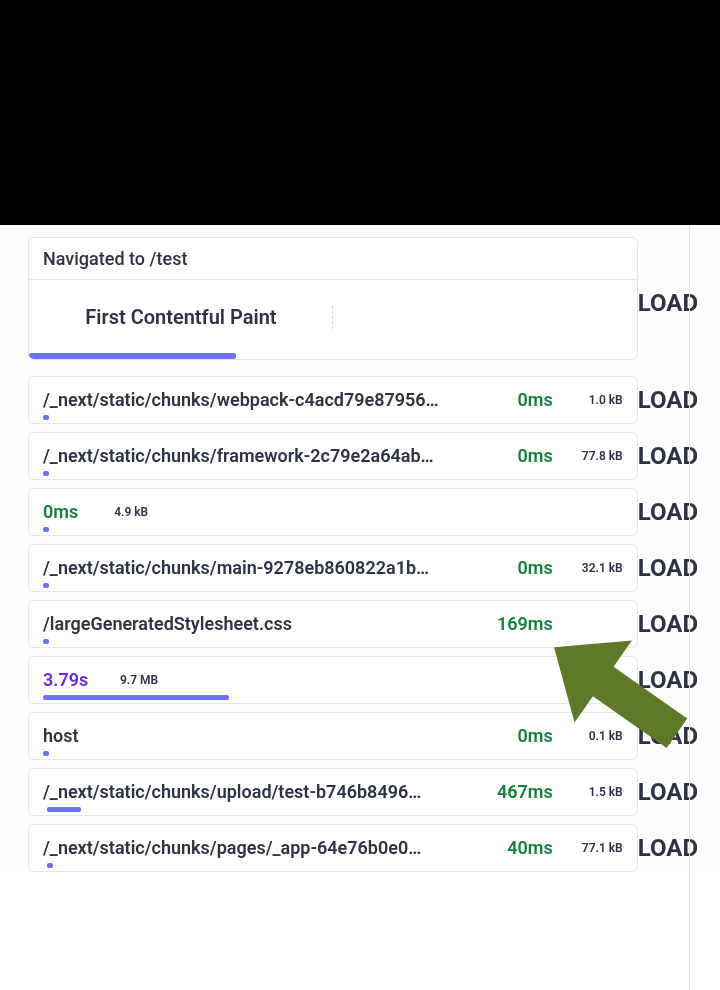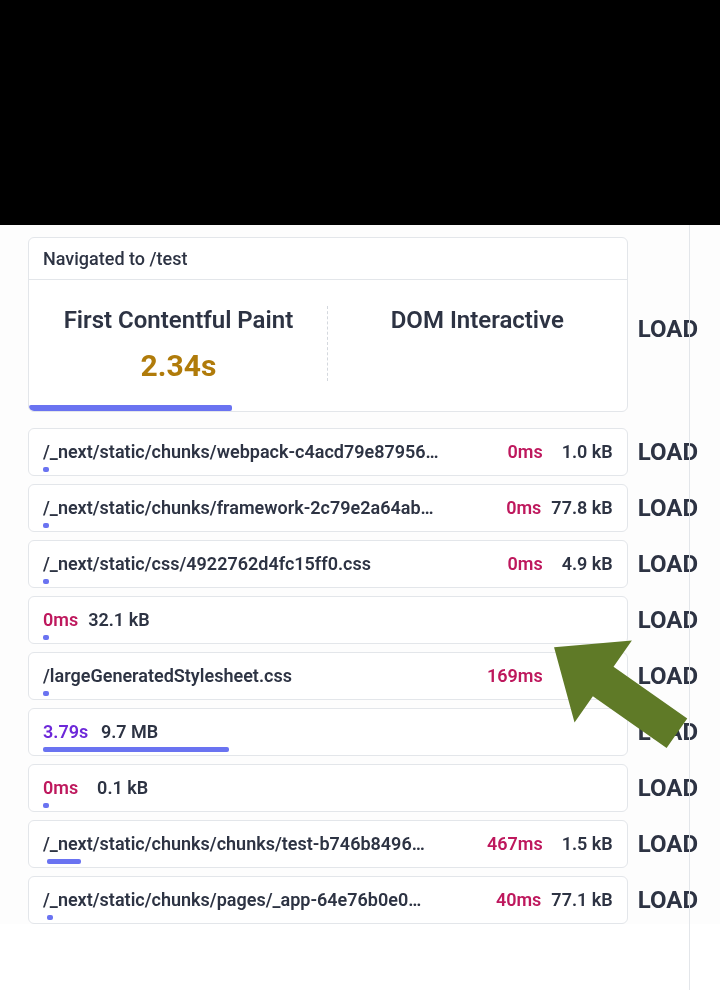--- a/index.html
+++ b/index.html
@@ -55,42 +55,42 @@
     .metric-cell:not(:last-child)::after {
       content: "";
       position: absolute;
       right: 0;
       top: 8px;
       bottom: 8px;
       border-right: 1px dashed #d4d8de;
     }
     .metric-label {
       color: #2d3343;
-      font-size: 24px;
+      font-size: 20px;
       font-weight: 600;
       line-height: 1.35;
-      margin-bottom: 12px;
+      margin-bottom: 0;
     }
     .metric-value {
       color: #b07b0a;
       font-size: 30px;
       font-weight: 700;
     }
     .progress-bar-nav {
       position: absolute;
       left: 0;
       bottom: 0;
       height: 6px;
       background: #6a73f1;
       border-radius: 2px;
     }
     .request-row {
       display: flex;
       align-items: center;
-      gap: 10px;
+      gap: 0;
       margin-bottom: 8px;
     }
     .req-card {
       flex: 1;
       border: 1px solid #e3e6ea;
       border-radius: 6px;
       background: #ffffff;
       padding: 12px 14px 13px 14px;
       display: flex;
       align-items: center;
@@ -102,32 +102,32 @@
       color: #2d3343;
       font-size: 18px;
       font-weight: 600;
       white-space: nowrap;
       overflow: hidden;
       text-overflow: ellipsis;
       min-width: 0;
       padding-right: 8px;
     }
     .req-time {
-      color: #be185d;
+      color: #15803d;
       font-size: 18px;
       font-weight: 600;
       white-space: nowrap;
       padding-right: 10px;
     }
     .req-time.slow {
       color: #6d28d9;
     }
     .req-size {
       color: #2d3343;
-      font-size: 18px;
+      font-size: 12px;
       font-weight: 600;
       white-space: nowrap;
       min-width: 60px;
       text-align: right;
     }
     .req-bar {
       position: absolute;
       left: 14px;
       bottom: 3px;
       height: 5px;
@@ -162,24 +162,22 @@
 
 <div class="content-wrap">
   <div class="panel-container">
 
     <div class="request-row">
       <div class="nav-card" style="flex:1;">
         <div class="nav-header">Navigated to /test</div>
         <div class="metrics-row">
           <div class="metric-cell">
             <div class="metric-label">First Contentful Paint</div>
-            <div class="metric-value">2.34s</div>
           </div>
           <div class="metric-cell">
-            <div class="metric-label">DOM Interactive</div>
           </div>
         </div>
         <div class="progress-bar-nav" style="width:34%"></div>
       </div>
       <div class="load-tag">LOAD</div>
     </div>
 
     <div id="rows-target">
         <div class="request-row">
           <div class="req-card">
@@ -194,29 +192,29 @@
           <div class="req-card">
             <div class="req-path">/_next/static/chunks/framework-2c79e2a64ab…</div>
             <div class="req-time">0ms</div>
             <div class="req-size">77.8 kB</div>
             <div class="req-bar" style="left: 14px; width: 6px;"></div>
           </div>
           <div class="load-tag">LOAD</div>
         </div>
         <div class="request-row">
           <div class="req-card">
-            <div class="req-path">/_next/static/css/4922762d4fc15ff0.css</div>
             <div class="req-time">0ms</div>
             <div class="req-size">4.9 kB</div>
             <div class="req-bar" style="left: 14px; width: 6px;"></div>
           </div>
           <div class="load-tag">LOAD</div>
         </div>
         <div class="request-row">
           <div class="req-card">
+            <div class="req-path">/_next/static/chunks/main-9278eb860822a1b…</div>
             <div class="req-time">0ms</div>
             <div class="req-size">32.1 kB</div>
             <div class="req-bar" style="left: 14px; width: 6px;"></div>
           </div>
           <div class="load-tag">LOAD</div>
         </div>
         <div class="request-row">
           <div class="req-card">
             <div class="req-path">/largeGeneratedStylesheet.css</div>
             <div class="req-time">169ms</div>
@@ -228,29 +226,30 @@
         <div class="request-row">
           <div class="req-card">
             <div class="req-time slow">3.79s</div>
             <div class="req-size">9.7 MB</div>
             <div class="req-bar" style="left: 14px; width: 186px;"></div>
           </div>
           <div class="load-tag">LOAD</div>
         </div>
         <div class="request-row">
           <div class="req-card">
+            <div class="req-path">host</div>
             <div class="req-time">0ms</div>
             <div class="req-size">0.1 kB</div>
             <div class="req-bar" style="left: 14px; width: 6px;"></div>
           </div>
           <div class="load-tag">LOAD</div>
         </div>
         <div class="request-row">
           <div class="req-card">
-            <div class="req-path">/_next/static/chunks/chunks/test-b746b8496…</div>
+            <div class="req-path">/_next/static/chunks/upload/test-b746b8496…</div>
             <div class="req-time">467ms</div>
             <div class="req-size">1.5 kB</div>
             <div class="req-bar" style="left: 18px; width: 34px;"></div>
           </div>
           <div class="load-tag">LOAD</div>
         </div>
         <div class="request-row">
           <div class="req-card">
             <div class="req-path">/_next/static/chunks/pages/_app-64e76b0e0…</div>
             <div class="req-time">40ms</div>

